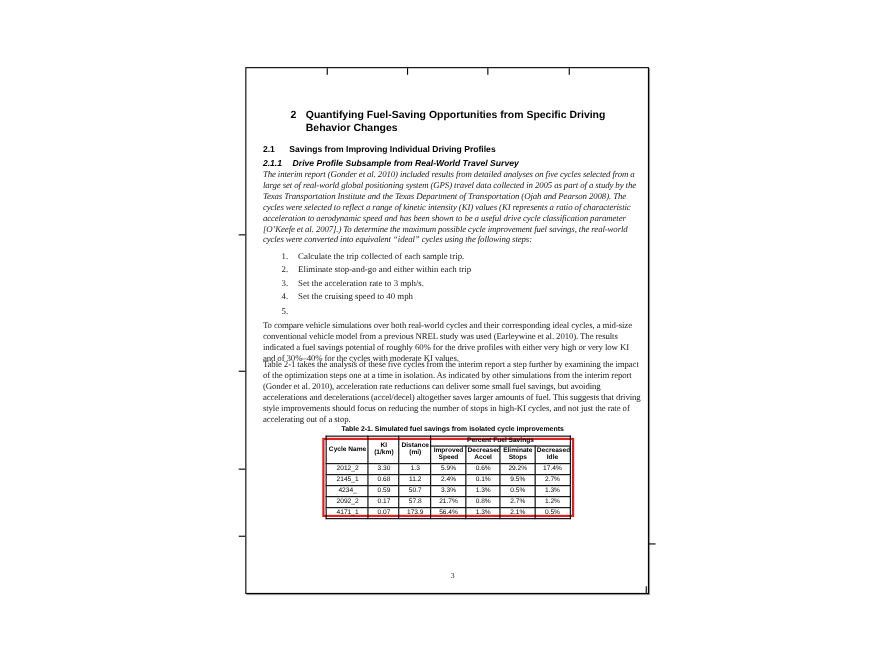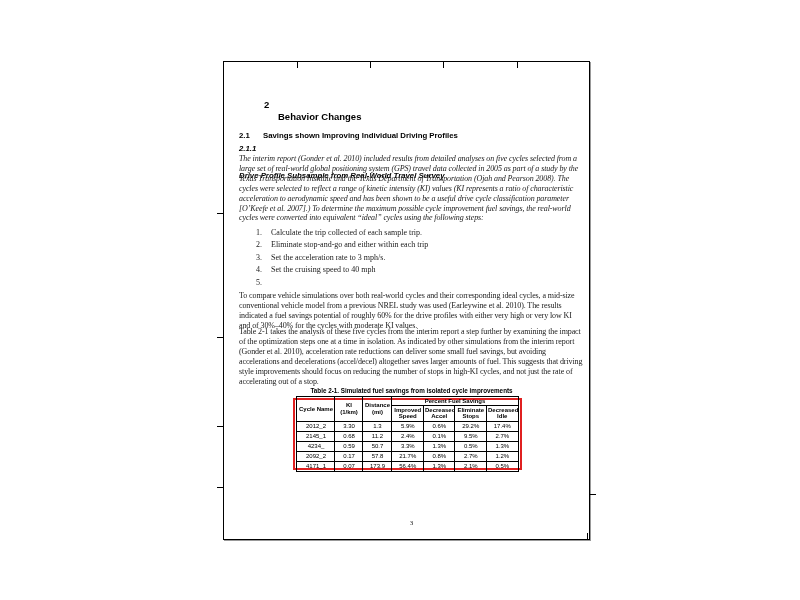--- a/index.html
+++ b/index.html
@@ -23,21 +23,21 @@
   }
   .h1 .num{width:14px;flex:0 0 14px;}
   .h1 .txt{width:310px;}
 
   .h2,.h3{
     position:absolute;left:15px;display:flex;
     font-family:"Liberation Sans", sans-serif;font-weight:bold;
     font-size:7.8px;line-height:9px;color:#000;
   }
   .h2{top:69px;}
-  .h3{top:82px;font-style:italic;flex-direction:column;}
+  .h3{top:82px;font-style:italic;}
   .h2 .num{width:24px;flex:0 0 24px;}
   .h3 .num{width:27px;flex:0 0 27px;}
 
   .para{
     position:absolute;left:15px;width:345px;
     font-size:8px;line-height:9.9px;letter-spacing:-0.1px;
   }
   #para1{top:92px;font-style:italic;}
   #para2{top:229px;}
   #para3{top:265px;}
@@ -87,28 +87,28 @@
   <div class="tick h" style="left:-7px;top:151px;"></div>
   <div class="tick h" style="left:-7px;top:275px;"></div>
   <div class="tick h" style="left:-7px;top:364px;"></div>
   <div class="tick h" style="left:-7px;top:425px;"></div>
   <div class="tick h" style="right:-7px;top:432px;"></div>
   <div class="tick v" style="left:363px;bottom:0;"></div>
 
   <div class="h1">
     <span class="num">2</span>
     <span class="txt">
-      <br>
+      <span>Quantifying Fuel-Saving Opportunities from Specific Driving</span><br>
       <span>Behavior Changes</span>
     </span>
   </div>
 
   <div class="h2">
     <span class="num">2.1</span>
-    <span>Savings shown Improving Individual Driving Profiles</span>
+    <span>Savings from Improving Individual Driving Profiles</span>
   </div>
 
   <div class="h3">
     <span class="num">2.1.1</span>
     <span>Drive Profile Subsample from Real-World Travel Survey</span>
   </div>
 
   <div id="para1" class="para">The interim report (Gonder et al. 2010) included results from detailed analyses on five cycles selected from a large set of real-world global positioning system (GPS) travel data collected in 2005 as part of a study by the Texas Transportation Institute and the Texas Department of Transportation (Ojah and Pearson 2008). The cycles were selected to reflect a range of kinetic intensity (KI) values (KI represents a ratio of characteristic acceleration to aerodynamic speed and has been shown to be a useful drive cycle classification parameter [O’Keefe et al. 2007].) To determine the maximum possible cycle improvement fuel savings, the real-world cycles were converted into equivalent “ideal” cycles using the following steps:</div>
 
   <div class="steps">

